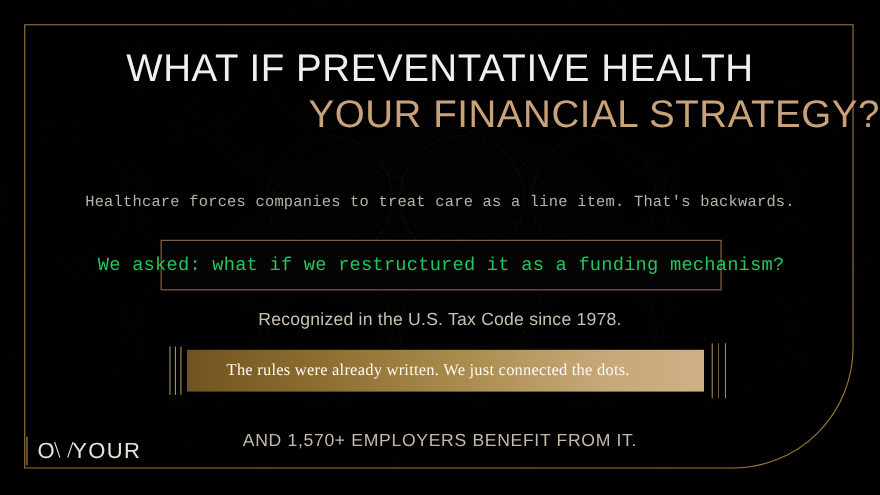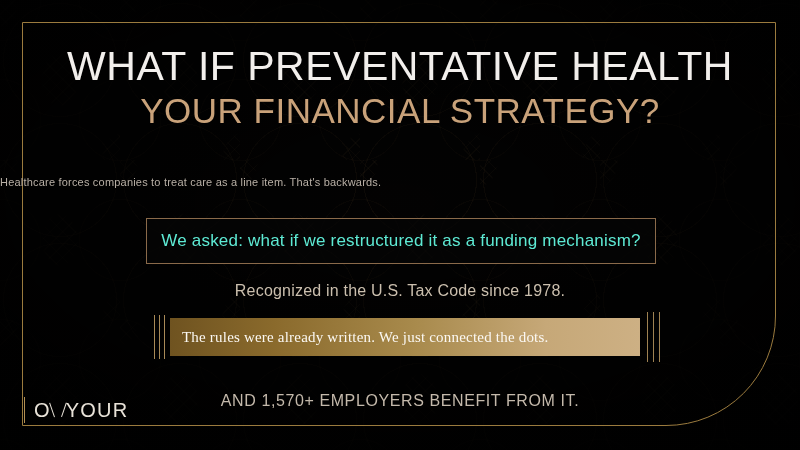--- a/index.html
+++ b/index.html
@@ -67,61 +67,63 @@
     position: absolute;
     left: 0;
     right: 0;
     top: 42px;
     text-align: center;
     line-height: 1.18;
     letter-spacing: 0.5px;
   }
   .headline .hl-line {
     display: block;
-    font-size: 41px;
+    font-size: 35px;
     font-weight: 300;
     color: #f2efec;
   }
   .headline .hl-accent {
     display: block;
     font-size: 35px;
     font-weight: 300;
     color: #c9a27a;
+    text-align: right;
   }
 
   
   .subtitle {
     position: absolute;
     left: 0;
     right: 0;
     top: 176px;
-    text-align: left;
-    font-size: 11px;
+    text-align: center;
+    font-size: 14px;
     font-weight: 400;
     color: #b9b0a6;
     letter-spacing: 0.2px;
+    font-family: Liberation Mono, monospace;
   }
 
   
   .question-box {
     position: absolute;
     left: 146px;
     top: 218px;
     width: 508px;
     height: 44px;
     border: 1px solid #8a6a4a;
     background: rgba(6,5,5,0.72);
     display: flex;
     align-items: center;
     justify-content: center;
   }
   .question-text {
-    font-family: Liberation Sans, sans-serif;
+    font-family: Liberation Mono, monospace;
     font-size: 17px;
-    color: #5eead4;
+    color: #22c55e;
     letter-spacing: 0.2px;
     white-space: nowrap;
   }
 
   
   .taxcode {
     position: absolute;
     left: 0;
     right: 0;
     top: 282px;
@@ -160,21 +162,21 @@
     width: 470px;
     height: 38px;
     background: linear-gradient(to right, #6f5320 0%, #8a6a2c 22%, #a88a4c 52%, #c6a878 80%, #cdb084 100%);
     display: flex;
     align-items: center;
   }
   .gold-bar-text {
     font-family: "Liberation Serif", serif;
     font-size: 15px;
     color: #fbf8f3;
-    padding-left: 12px;
+    padding-left: 36px;
     letter-spacing: 0.2px;
     white-space: nowrap;
   }
   .deco-right {
     position: absolute;
     left: 494px;
     top: -6px;
     width: 28px;
     height: 50px;
     background-image:

